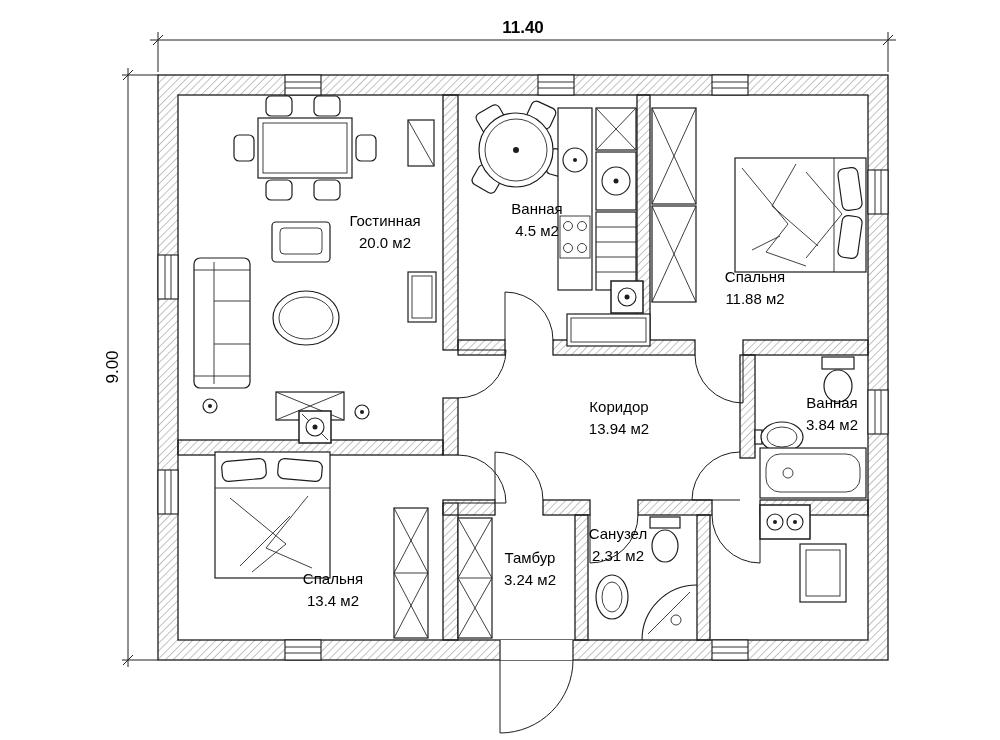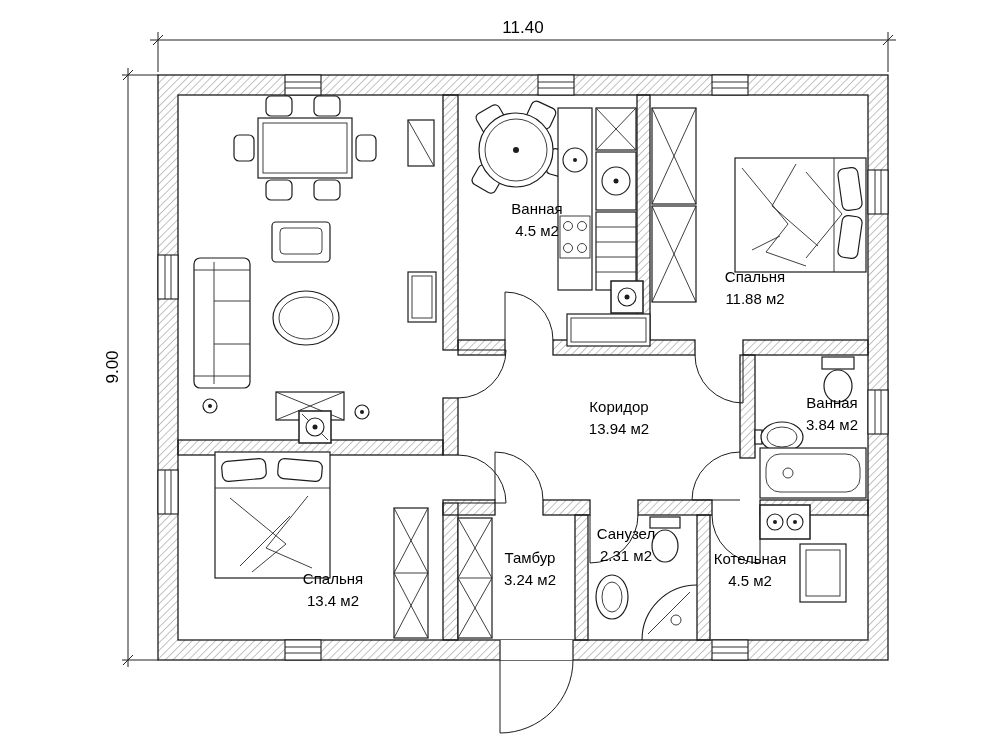--- a/index.html
+++ b/index.html
@@ -15,21 +15,21 @@
   .thin  { fill:none; stroke:#2a2a2a; stroke-width:0.9; }
   .door  { fill:none; stroke:#1c1c1c; stroke-width:1; }
   .dim   { stroke:#222222; stroke-width:1; fill:none; }
   .room-label {
     position:absolute; transform:translateX(-50%);
     text-align:center; color:#000; font-size:15px; line-height:22px;
     white-space:nowrap;
   }
   .room-label span { display:block; }
   .dim-label { position:absolute; font-size:17px; color:#000; white-space:nowrap; }
-  .dim-label.horizontal { transform:translateX(-50%); }
+  .dim-label.horizontal { transform:translateX(-50%);font-weight:bold; }
   .dim-label.vertical   { transform:translate(-50%,-50%) rotate(-90deg); }
 </style>
 </head>
 <body>
 
 <div class="stage">
 
 <svg width="1000" height="740" viewBox="0 0 1000 740">
   <defs>
     <pattern id="hatch" width="5.5" height="5.5" patternUnits="userSpaceOnUse" patternTransform="rotate(45)">
@@ -339,20 +339,24 @@
     <line class="dim" x1="153" y1="45" x2="163" y2="35"></line>
     <line class="dim" x1="883" y1="45" x2="893" y2="35"></line>
     <line class="dim" x1="128" y1="68" x2="128" y2="667"></line>
     <line class="dim" x1="122" y1="75" x2="158" y2="75"></line>
     <line class="dim" x1="122" y1="660" x2="158" y2="660"></line>
     <line class="dim" x1="123" y1="80" x2="133" y2="70"></line>
     <line class="dim" x1="123" y1="665" x2="133" y2="655"></line>
   </g>
 </svg>
 
+<div class="room-label" style="left:385px; top:210px;">
+  <span>Гостинная</span>
+  <span>20.0 м2</span>
+</div>
 <div class="room-label" style="left:537px; top:198px;">
   <span>Ванная</span>
   <span>4.5 м2</span>
 </div>
 <div class="room-label" style="left:755px; top:266px;">
   <span>Спальня</span>
   <span>11.88 м2</span>
 </div>
 <div class="room-label" style="left:604px; top:396px;margin-left:15px;">
   <span>Коридор</span>
@@ -363,25 +367,21 @@
   <span>3.84 м2</span>
 </div>
 <div class="room-label" style="left:333px; top:568px;">
   <span>Спальня</span>
   <span>13.4 м2</span>
 </div>
 <div class="room-label" style="left:530px; top:547px;">
   <span>Тамбур</span>
   <span>3.24 м2</span>
 </div>
-<div class="room-label" style="left:618px; top:523px;margin-left:8px;">
+<div class="room-label" style="left:618px; top:523px;">
   <span>Санузел</span>
   <span>2.31 м2</span>
 </div>
-<div class="room-label" style="left:750px; top:548px;">
-  <span>Котельная</span>
-  <span>4.5 м2</span>
-</div>
 
 <div class="dim-label horizontal" style="left:523px; top:18px;">11.40</div>
 <div class="dim-label vertical" style="left:113px; top:367px;">9.00</div>
 
 </div>
 
 </body></html>

